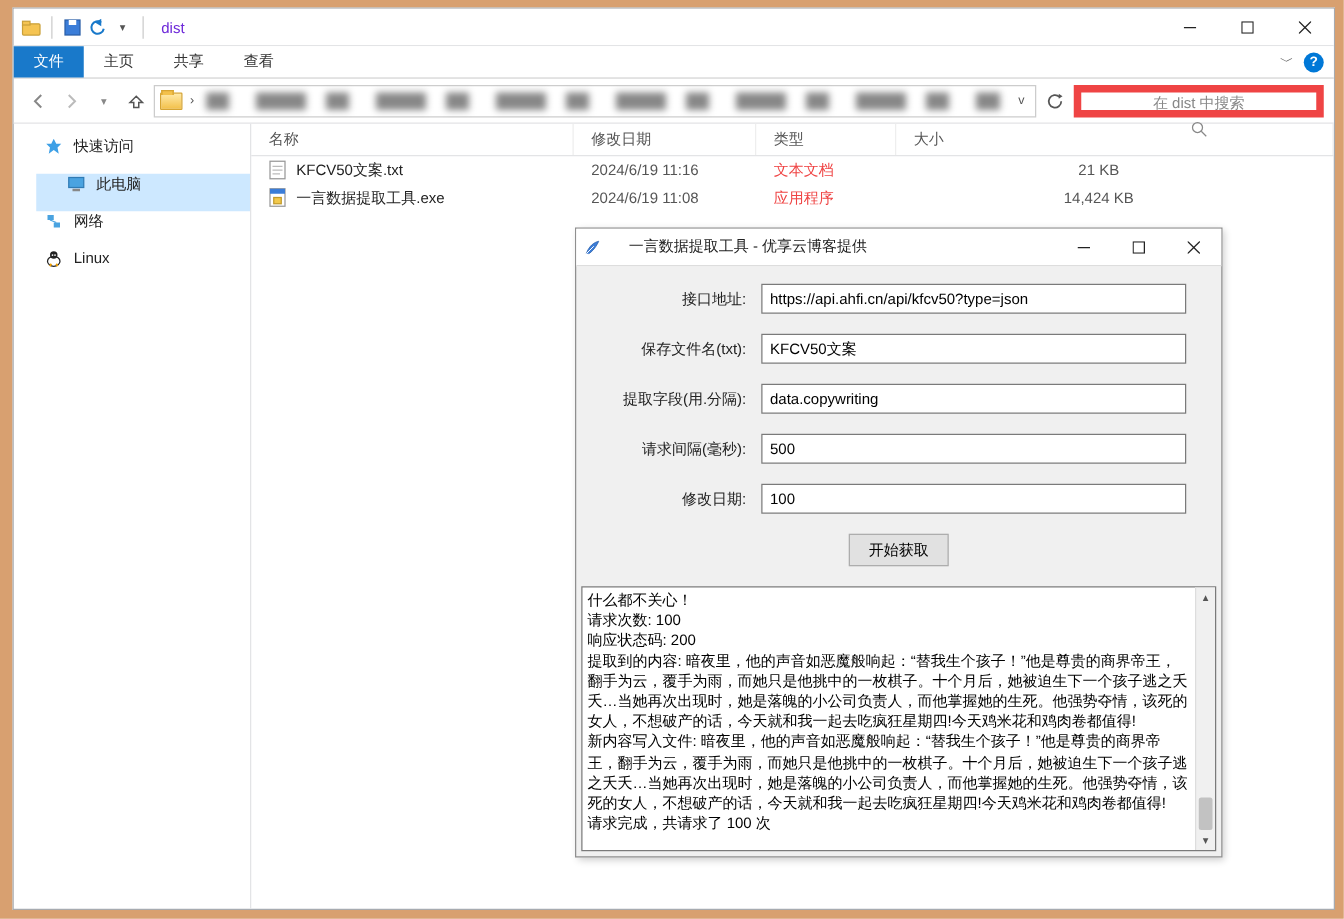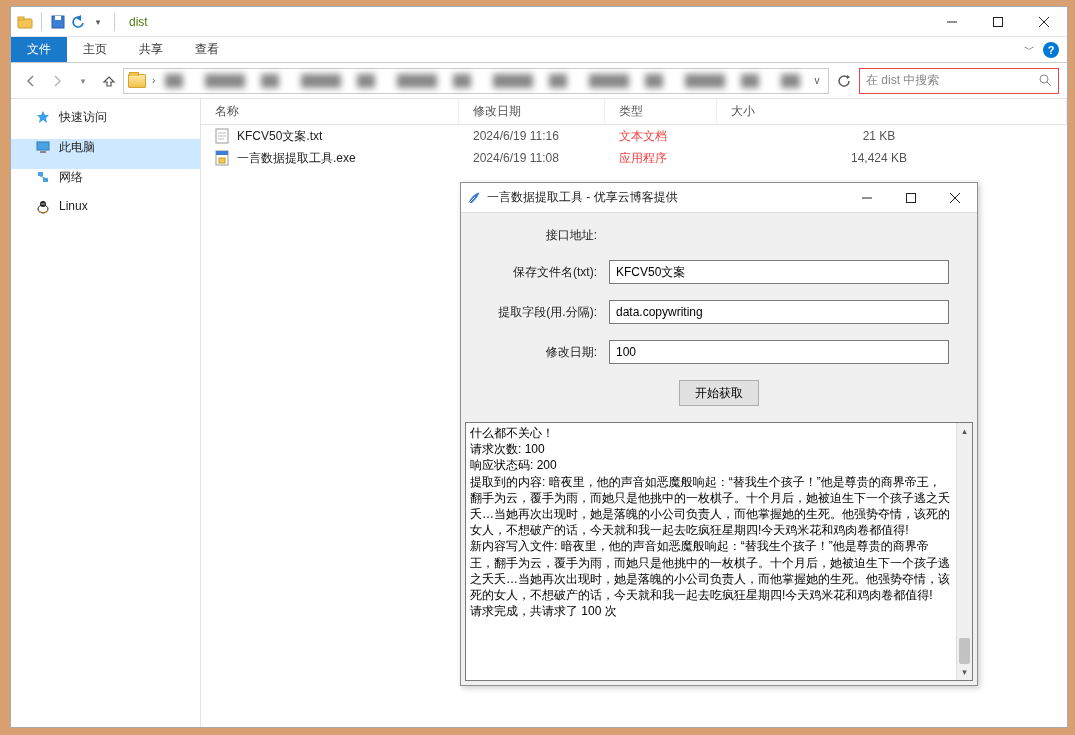--- a/index.html
+++ b/index.html
@@ -10,21 +10,21 @@
     position: absolute; left: 10px; top: 6px; width: 1058px; height: 722px;
     background: #fff; border: 1px solid #a7abb0; display: flex; flex-direction: column;
   }
   .titlebar {
     height: 30px; background: #fff; display: flex; align-items: center;
     border-bottom: 1px solid #e3e4e6;
   }
   .titlebar-left { display: flex; align-items: center; gap: 4px; padding-left: 6px; }
   .tb-icon { width: 16px; height: 16px; display: inline-flex; align-items: center; justify-content: center; }
   .tb-sep { width: 1px; height: 18px; background: #ccc; margin: 0 4px; }
-  .tb-title { font-size: 12px; color: #4d7c0f; margin-left: 6px; }
+  .tb-title { font-size: 12px; color: #6d28d9; margin-left: 6px; }
   .winbtns { margin-left: auto; display: flex; }
   .winbtn { width: 46px; height: 30px; display: flex; align-items: center; justify-content: center; color: #333; }
 
   .ribbon-tabs {
     height: 26px; display: flex; align-items: stretch; background: #fff; border-bottom: 1px solid #ccc;
     font-size: 12px;
   }
   .ribbon-tab { padding: 12px 16px; display: flex; align-items: center; color: #333; }
   .ribbon-tab.file { background: #1979ca; color: #fff; }
   .ribbon-spacer { flex: 1; }
@@ -47,29 +47,29 @@
     flex: 1; height: 26px; border: 1px solid #ccc; display: flex; align-items: center; background: #fff;
     padding: 0 2px; gap: 4px;
   }
   .addrbox .folder-ico { width: 18px; height: 14px; background: linear-gradient(#ffe9a6,#f3c14b); border: 1px solid #d6a431; border-radius: 1px; position: relative; margin-left: 2px;}
   .addrbox .folder-ico::before { content:""; position:absolute; top:-3px; left:0; width:8px; height:3px; background:#f3c14b; border:1px solid #d6a431; border-bottom:none;}
   .path-chev { font-size: 10px; color: #555; padding: 0 2px;}
   .path-blur { flex: 1; height: 14px; filter: blur(3px); background: repeating-linear-gradient(90deg,#555 0 18px,#fff 18px 40px,#555 40px 80px,#fff 80px 96px); opacity: .7; margin: 0 4px; }
   .addr-drop { width: 18px; text-align: center; color: #555; font-size: 10px; }
   .refresh { width: 26px; height: 26px; display: flex; align-items: center; justify-content: center; color: #555; }
   .searchbox {
-    width: 200px; height: 26px; border: 1px solid #ef4444; display: flex; align-items: center; padding: 0 6px;
-    color: #888; font-size: 12px; gap: 6px;
+    width: 200px; height: 26px; border: 6px solid #ef4444; display: flex; align-items: center; padding: 0 6px;
+    color: #888; font-size: 12px; gap: 6px; flex-direction: column;
   }
   .searchbox .sph { flex: 1; }
 
   .content { flex: 1; display: flex; min-height: 0; }
   .sidebar { width: 190px; border-right: 1px solid #e3e4e6; padding-top: 10px; font-size: 12px; color: #222; }
   .sb-item { display: flex; gap: 8px; height: 30px; padding-left: 24px; }
-  .sb-item.sel { background: #cde8ff; }
+  .sb-item.sel { background: #cde8ff; margin-left: 18px; }
   .sb-ico { width: 16px; height: 16px; display: inline-flex; align-items: center; justify-content: center; }
 
   .main { flex: 1; display: flex; flex-direction: column; min-width: 0; }
   .colhead {
     height: 26px; display: flex; align-items: center; font-size: 12px; color: #555;
     border-bottom: 1px solid #e3e4e6; position: relative;
   }
   .colhead .col { padding-left: 14px; border-right: 1px solid #eee; height: 100%; display: flex; align-items: center;}
   .col-name { flex: 0 0 258px; }
   .col-date { flex: 0 0 146px; }
@@ -95,21 +95,21 @@
   
   .tool {
     position: absolute; left: 460px; top: 182px; width: 518px; height: 504px;
     background: #f0f0f0; border: 1px solid #8f8f8f; box-shadow: 2px 2px 6px rgba(0,0,0,.2);
     display: flex; flex-direction: column;
   }
   .tool-title {
     height: 30px; background: #fff; border-bottom: 1px solid #ddd; display: flex; align-items: center;
     padding-left: 6px; font-size: 12px; color: #222;
   }
-  .tool-title .ttxt { margin-left: 6px; }
+  .tool-title .ttxt { margin-left: 22px; }
   .tool-title .winbtns { margin-right: 0; }
   .tool-title .winbtn { width: 44px; height: 28px; font-size: 12px;}
   .tool-body { padding: 14px 16px 6px; flex: 0 0 auto; }
   .frow { display: flex; align-items: center; margin-bottom: 16px; }
   .flabel { width: 132px; text-align: right; font-size: 12px; color: #222; padding-right: 12px;}
   .finput {
     flex: 1; height: 24px; border: 1px solid #7a7a7a; background: #fff; font-size: 12px; padding: 0 6px;
     max-width: 340px;
   }
   .btnrow { display: flex; justify-content: center; margin: 4px 0 10px; }
@@ -346,28 +346,33 @@
             <line x1="0" y1="0" x2="10" y2="10" stroke="#222"></line>
             <line x1="10" y1="0" x2="0" y2="10" stroke="#222"></line>
           </svg>
         </div>
     </div>
   </div>
 
   <div class="tool-body">
     <div class="frow">
       <div class="flabel">接口地址:</div>
+      <input class="finput" value="https://api.ahfi.cn/api/kfcv50?type=json" style="">
     </div>
     <div class="frow">
       <div class="flabel">保存文件名(txt):</div>
       <input class="finput" value="KFCV50文案" style="">
     </div>
     <div class="frow">
       <div class="flabel">提取字段(用.分隔):</div>
       <input class="finput" value="data.copywriting" style="">
+    </div>
+    <div class="frow">
+      <div class="flabel">请求间隔(毫秒):</div>
+      <input class="finput" value="500" style="">
     </div>
     <div class="frow">
       <div class="flabel">修改日期:</div>
       <input class="finput" value="100" style="">
     </div>
     <div class="btnrow">
       <button class="gobtn">开始获取</button>
     </div>
   </div>
 

